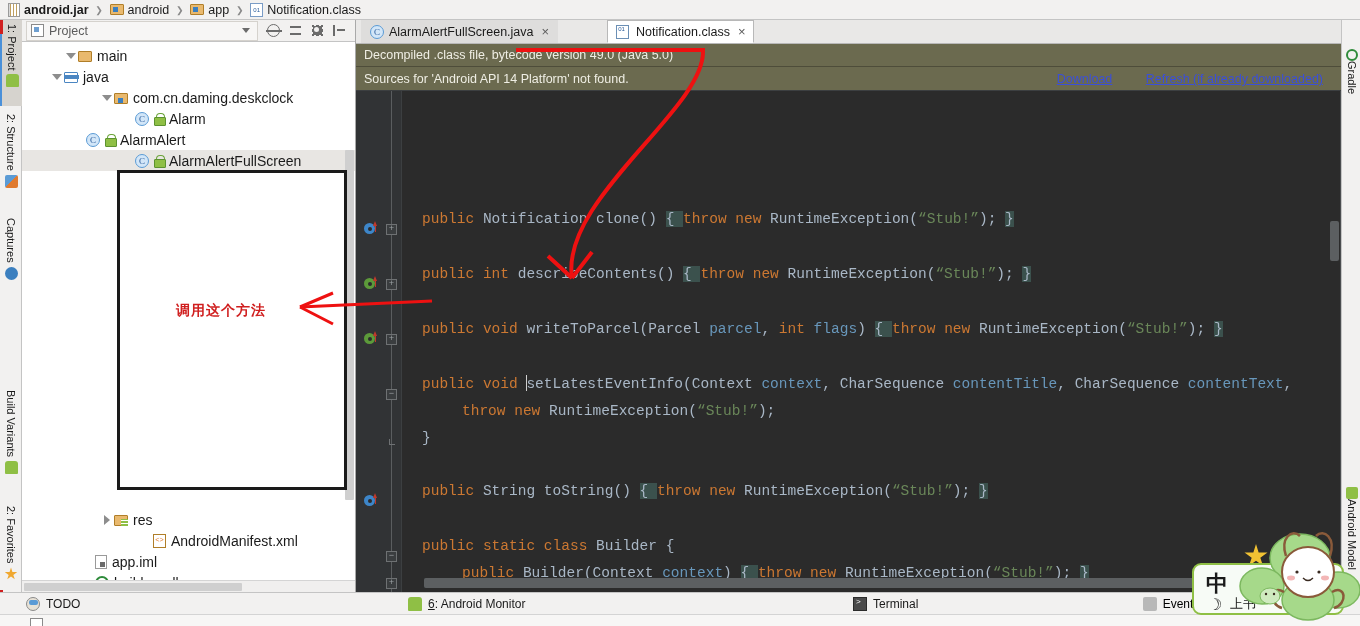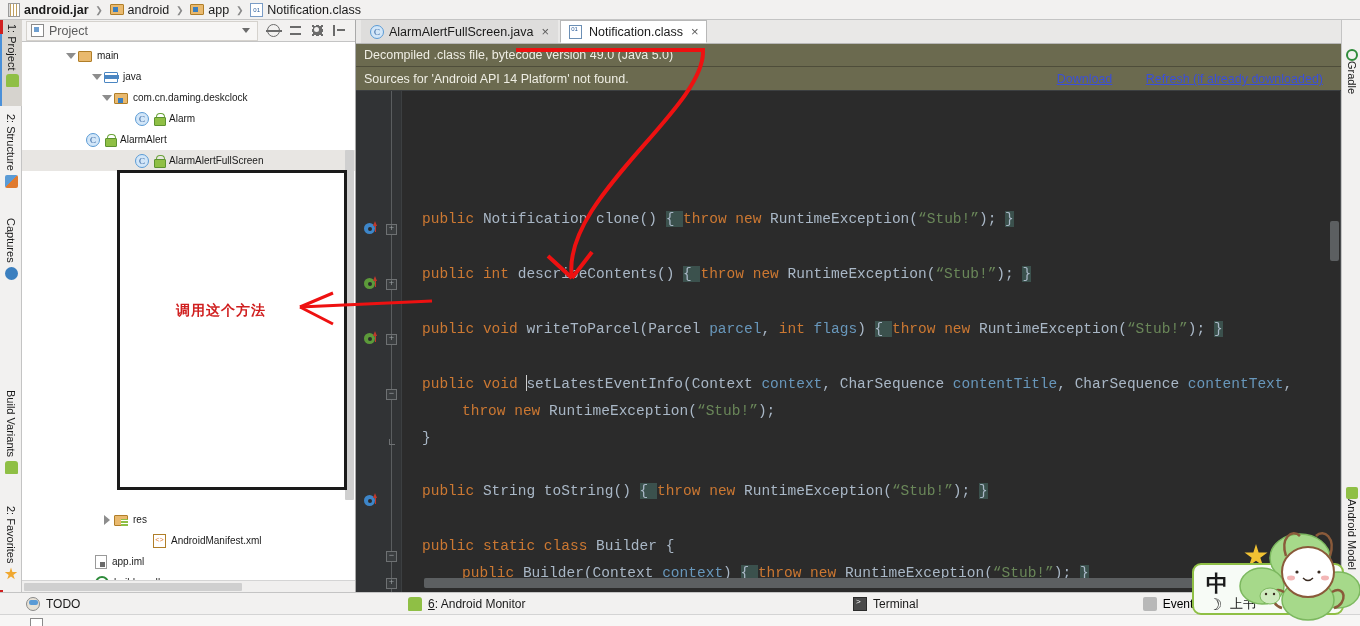--- a/index.html
+++ b/index.html
@@ -207,21 +207,21 @@
     content:""; position:absolute; right:1px; bottom:1px; width:5px; height:5px; background:#6b6b6b;
   }
   .t-gradle {
     width: 14px; height: 14px; border-radius: 50%; border: 2px solid #2e8b3a; background:#fff;
     position: relative;
   }
   .t-gradle::after {
     content:""; position:absolute; left:3px; top:3px; width:4px; height:4px;
     border-radius:50%; background:#2e8b3a;
   }
-  .t-label { font-size: 10px; color: #1a1a1a; }
+  .t-label { font-size: 14px; color: #1a1a1a; }
 
   
   .proj-vscroll {
     position: absolute; right: 1px; top: 130px; width: 9px; height: 350px;
     background: #cfcfcf; border-radius: 1px;
   }
   
   .proj-hscroll-track {
     position: absolute; left: 0; bottom: 0; width: 333px; height: 12px;
     background: #f0efee; border-top: 1px solid #d4d4d4;
@@ -231,21 +231,21 @@
     background: #cfcfcf; border-radius: 1px;
   }
 
   
   .editor-wrap {
     position: absolute; left: 356px; top: 20px; width: 985px; height: 572px;
     background: #3c3f41;
   }
   .tabbar {
     height: 24px; background: #e9e8e7; border-bottom: 1px solid #b8b8b8;
-    display: flex; align-items: flex-end; padding-left: 5px;
+    display: flex; align-items: flex-end; padding-left: 5px; gap: 47px;
   }
   .etab {
     display: flex; align-items: center; height: 23px; padding: 0 8px;
     font-size: 12.5px; color: #1a1a1a; border: 1px solid transparent;
     border-bottom: none; background: #dedddc; margin-right: 2px;
   }
   .etab.active { background: #ffffff; border-color: #b8b8b8; border-bottom: 1px solid #fff; }
   .etab .tico { margin-right: 5px; }
   .etab-close {
     margin-left: 8px; color: #5b5b5b; font-size: 13px; line-height: 12px;
@@ -509,21 +509,21 @@
         <span class="ph-ico ph-hide"></span>
       </div>
     </div>
 
     <div class="tree">
       <div class="tree-row" style="padding-left:42px">
         <span class="tw open"></span>
         <span class="t-ico t-folder"></span>
         <span class="t-label">main</span>
       </div>
-      <div class="tree-row" style="padding-left:68px">
+      <div class="tree-row" style="padding-left:28px">
         <span class="tw open"></span>
         <span class="t-ico t-folder blue"></span>
         <span class="t-label">java</span>
       </div>
       <div class="tree-row" style="padding-left:78px">
         <span class="tw open"></span>
         <span class="t-ico t-folder pkg"></span>
         <span class="t-label">com.cn.daming.deskclock</span>
       </div>
       <div class="tree-row" style="padding-left:113px">

